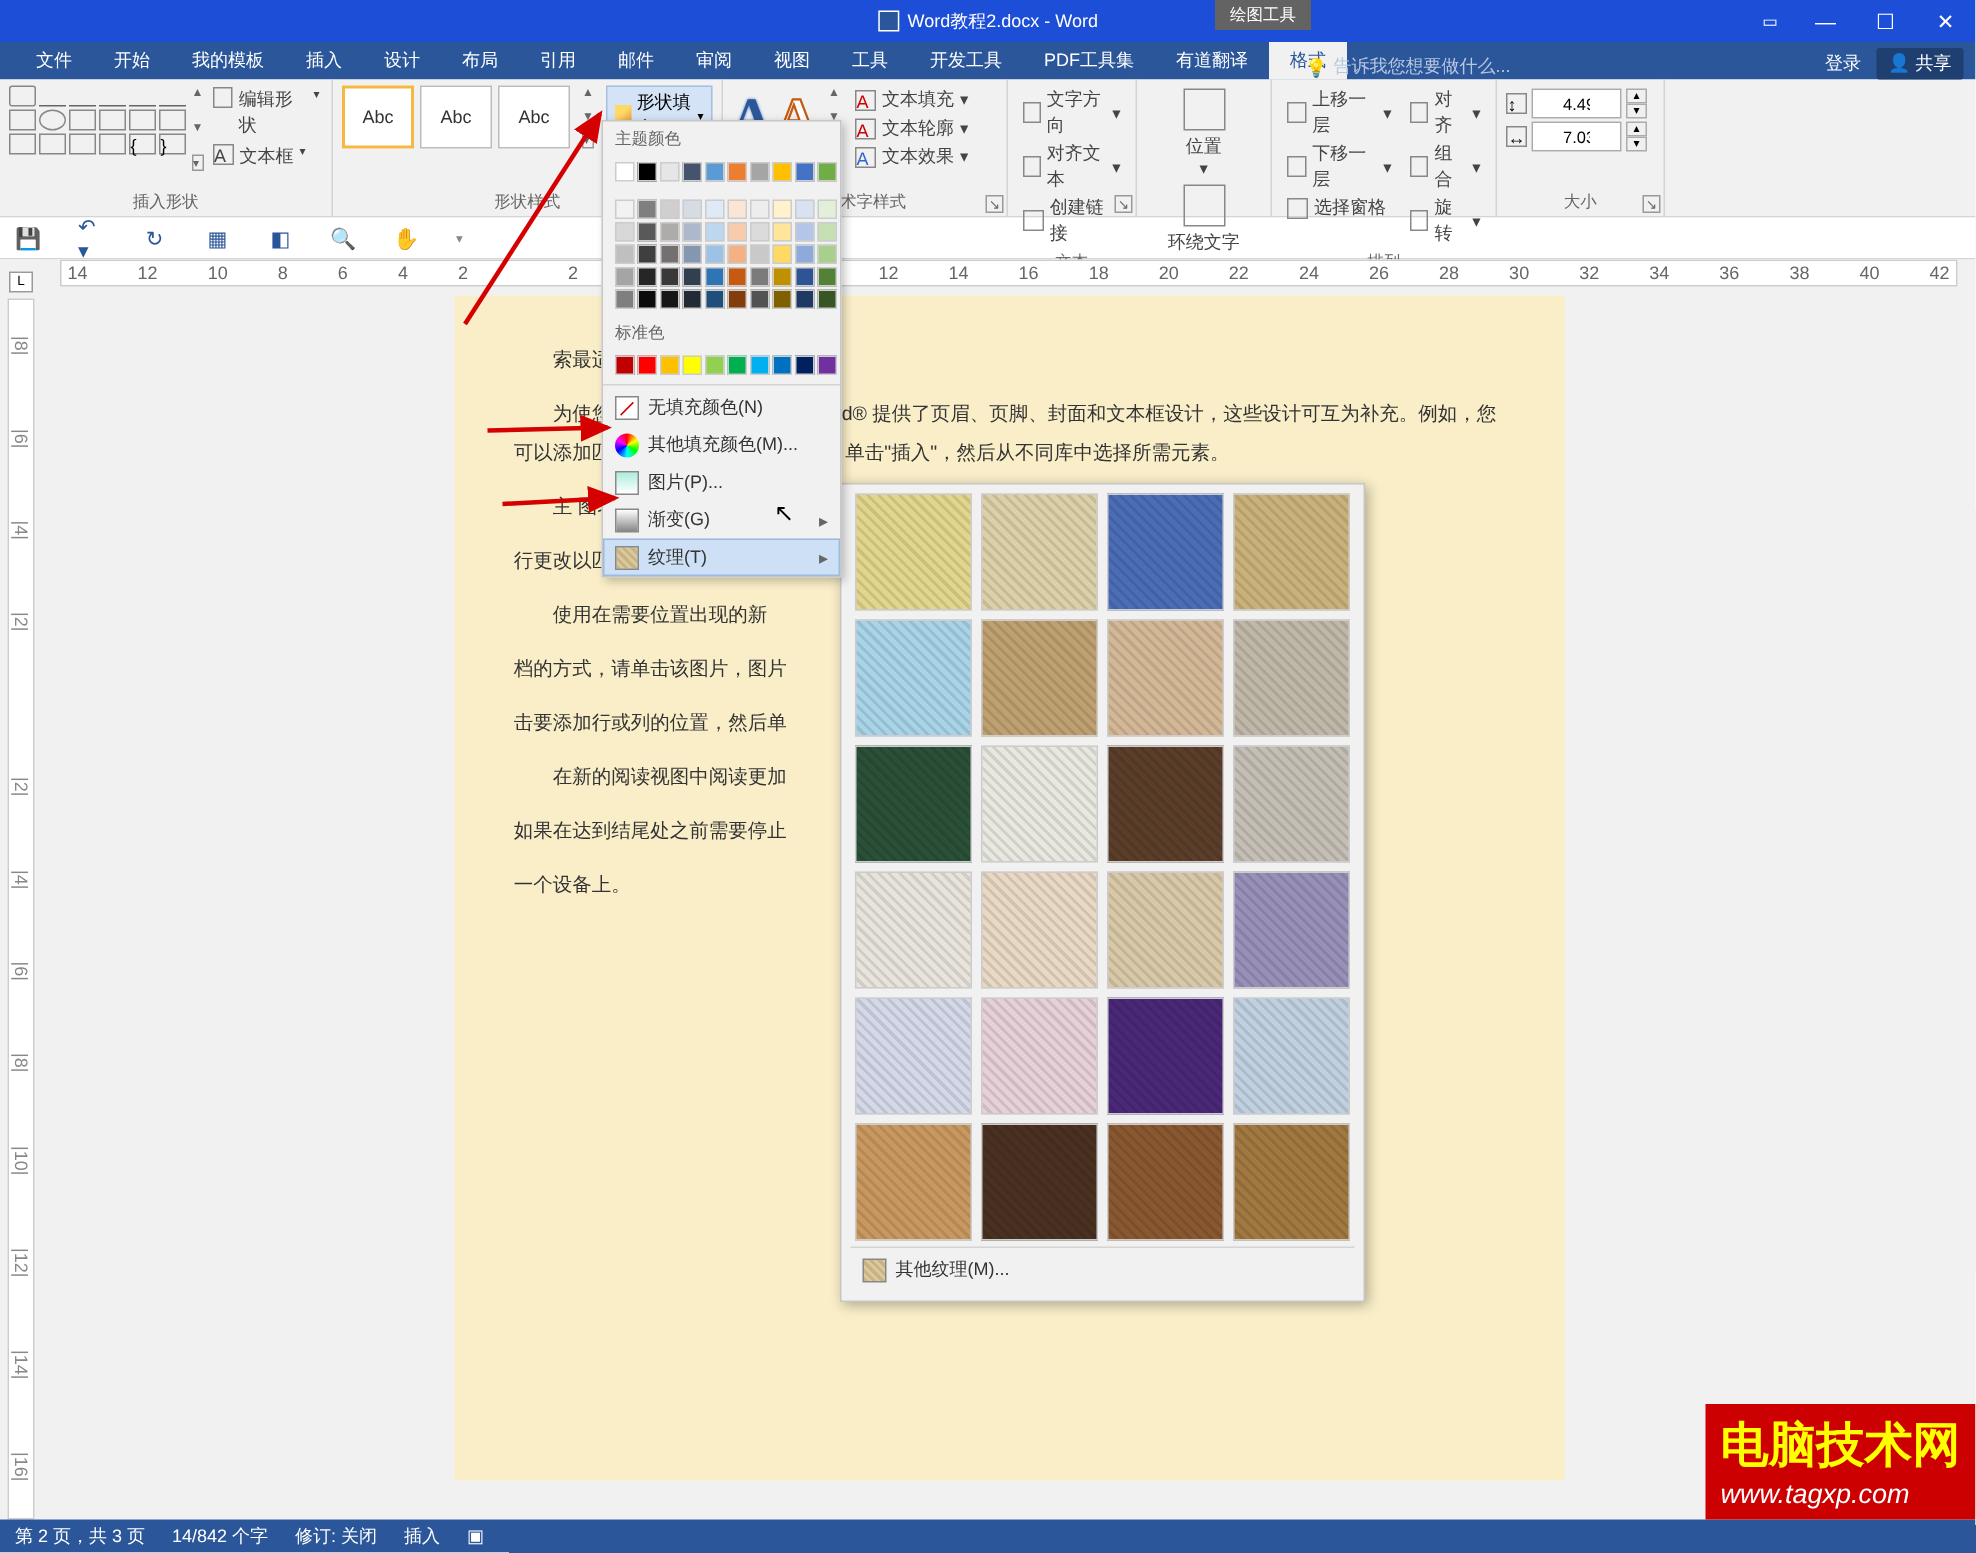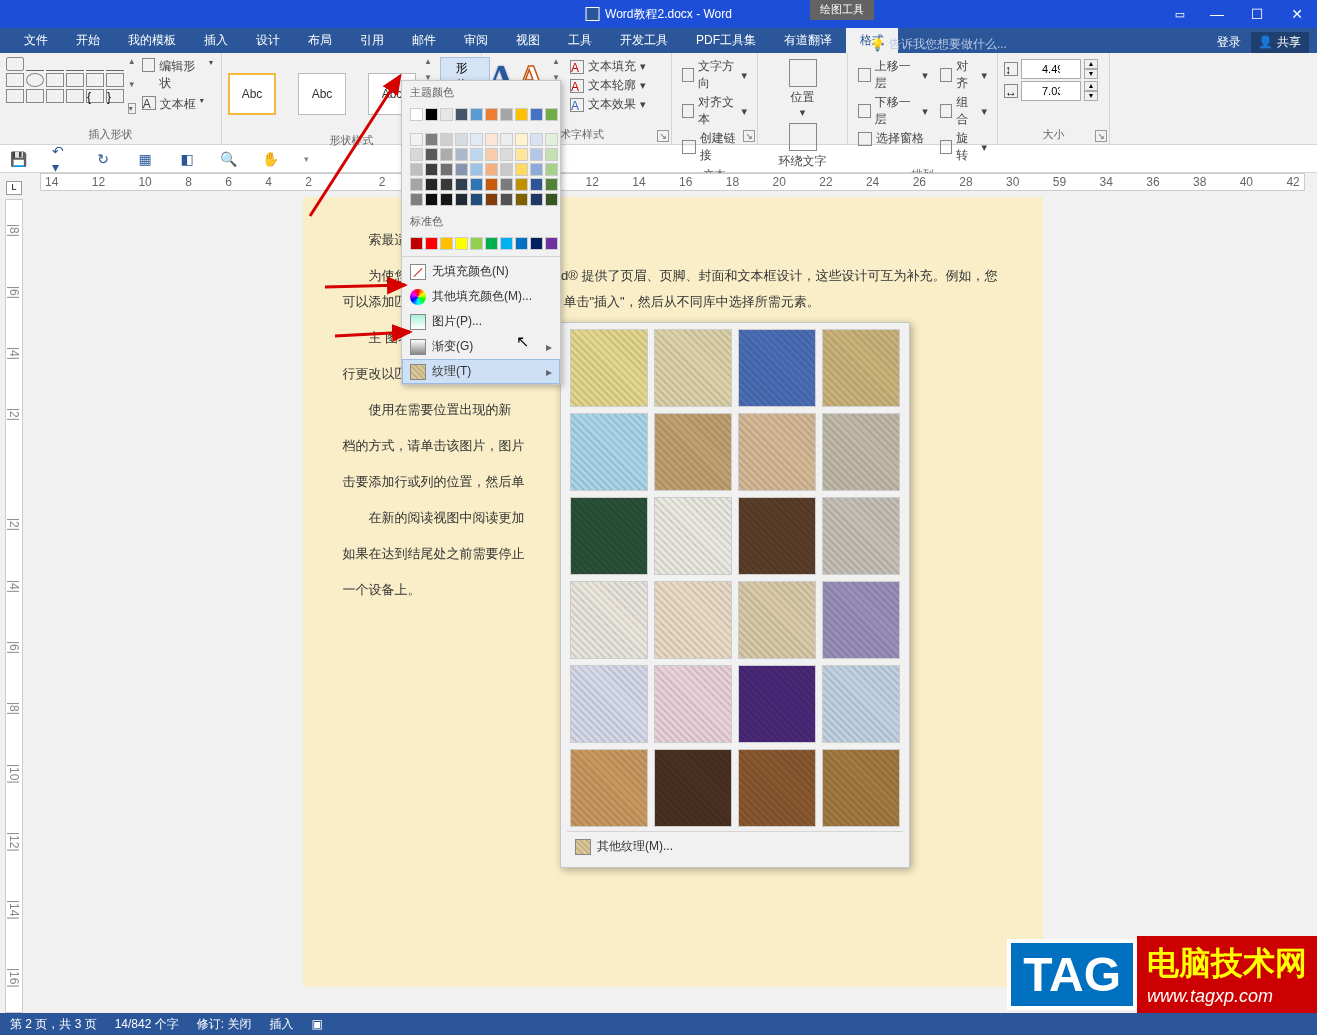--- a/index.html
+++ b/index.html
@@ -18,21 +18,21 @@
 .tell-me{position:absolute;left:870px;color:#b8c7e0;font-size:11px;display:flex;align-items:center;gap:4px}
 .ribbon{height:92px;background:#f1f1f1;border-bottom:1px solid #d4d4d4;display:flex}
 .rgroup{border-right:1px solid #d4d4d4;padding:4px 6px 2px;display:flex;flex-direction:column;justify-content:space-between;position:relative}
 .rgroup-label{text-align:center;color:#666;font-size:11px;padding-top:2px}
 .shapes-gallery{width:124px;display:flex;flex-wrap:wrap;gap:2px;align-content:flex-start}
 .shape-ic{width:18px;height:14px;border:1px solid #888;display:inline-block}
 .shape-line{border:none;border-bottom:1px solid #666}
 .side-ctrls{display:flex;flex-direction:column;margin-left:4px;gap:2px}
 .side-item{display:flex;gap:4px;font-size:11px;color:#444;padding:1px 2px}
 .side-ic{width:14px;height:14px;display:inline-block;border:1px solid #888}
-.styles-row{display:flex;gap:22px;align-items:center}
+.styles-row{display:flex;gap:4px;align-items:flex-start}
 .style-thumb{width:48px;height:42px;border:1px solid #bbb;background:#fff;display:flex;align-items:center;justify-content:center;color:#333}
 .style-thumb.sel{border:2px solid #f5b942}
 .fill-btn{display:flex;align-items:center;gap:4px;padding:2px 5px;border:1px solid #a8c0e0;background:#d4e3f5;font-size:11px}
 .paint-ic{width:14px;height:14px;background:linear-gradient(135deg,#ffd966 40%,#e69138 100%);display:inline-block}
 .wordart-row{display:flex;gap:4px}
 .wa{font-size:36px;font-weight:bold;font-family:serif}
 .wa2{color:#2b579a;text-shadow:0 0 2px #4472c4}
 .wa3{color:#fff;-webkit-text-stroke:1.5px #c55a11}
 .vbtns{display:flex;flex-direction:column;gap:0}
 .vbtn{display:flex;align-items:center;gap:4px;padding:1px 4px;font-size:11px;color:#444}
@@ -340,21 +340,21 @@
         <span>12</span>
         <span>14</span>
         <span>16</span>
         <span>18</span>
         <span>20</span>
         <span>22</span>
         <span>24</span>
         <span>26</span>
         <span>28</span>
         <span>30</span>
-        <span>59</span>
+        <span>32</span>
         <span>34</span>
         <span>36</span>
         <span>38</span>
         <span>40</span>
         <span>42</span>
       </div>
     <div class="page">
       <div class="para">索最适</div>
       <div class="para">为使您的文档具有专业外观，Word® 提供了页眉、页脚、封面和文本框设计，这些设计可互为补充。例如，您可以添加匹配的封面、页眉和提要栏。单击"插入"，然后从不同库中选择所需元素。</div>
       <div class="para">主                                                图表或 SmartArt 图形将会更</div>
@@ -542,18 +542,17 @@
 
 <div class="statusbar">
   <span>第 2 页，共 3 页</span>
   <span>14/842 个字</span>
   <span>修订: 关闭</span>
   <span>插入</span>
   <span>▣</span>
 </div>
 
 <div class="watermark">
-  <div class="tag-box">TAG</div>
   <div class="tag-text">
     <div class="tag-cn">电脑技术网</div>
     <div class="tag-url">www.tagxp.com</div>
   </div>
 </div>
 
 </body></html>

